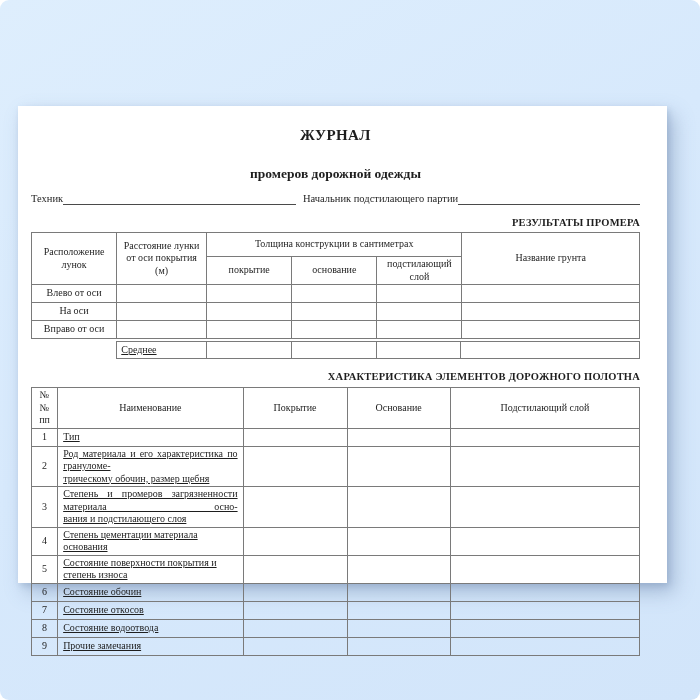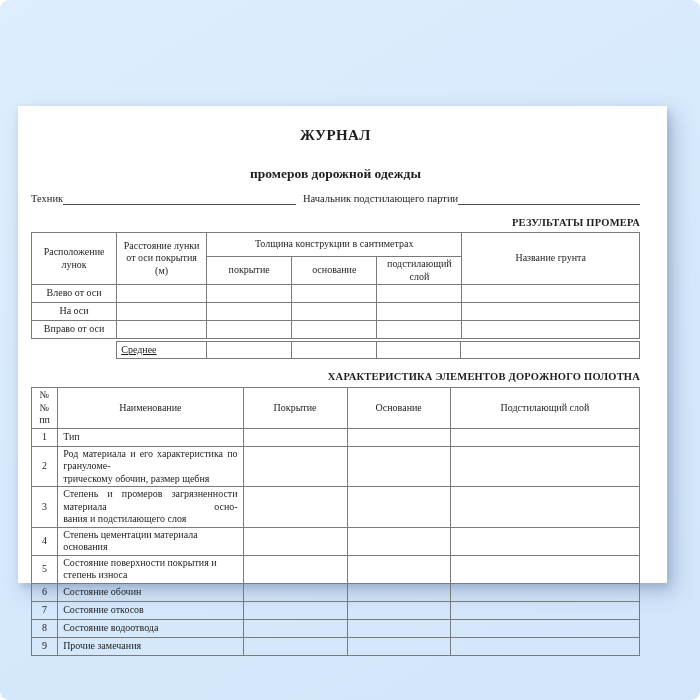--- a/index.html
+++ b/index.html
@@ -38,21 +38,21 @@
   #t1 tbody td { height: 15px; }
   #t1 td.lbl { text-align: center; }
 
   #avg { width: 86%; margin-left: 14%; margin-top: 2px; }
   #avg td { height: 14px; text-align: left; text-decoration: underline; }
 
   #t2 { margin-top: 5px; }
   #t2 thead th { height: 11px; }
   #t2 tbody td { height: 15px; }
   #t2 td.num { text-align: center; }
-  #t2 td.name { text-align: left; padding: 1px 5px; }
+  #t2 td.name { text-align: left; padding: 1px 5px; text-decoration: underline; }
   .prewrap { white-space: pre-line; }
   .jl { text-align: justify; text-align-last: justify; }
 </style>
 </head>
 <body>
 
 <div class="screen">
   <div class="sheet">
     <div class="content">
 

